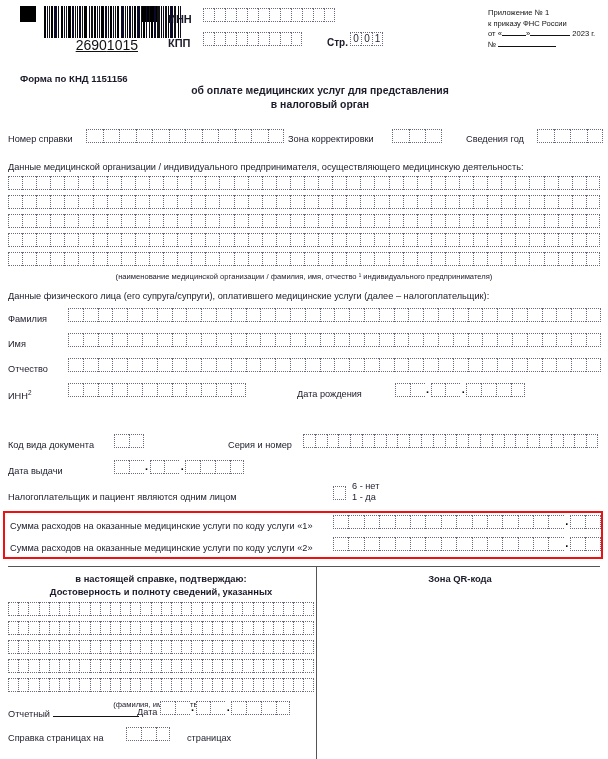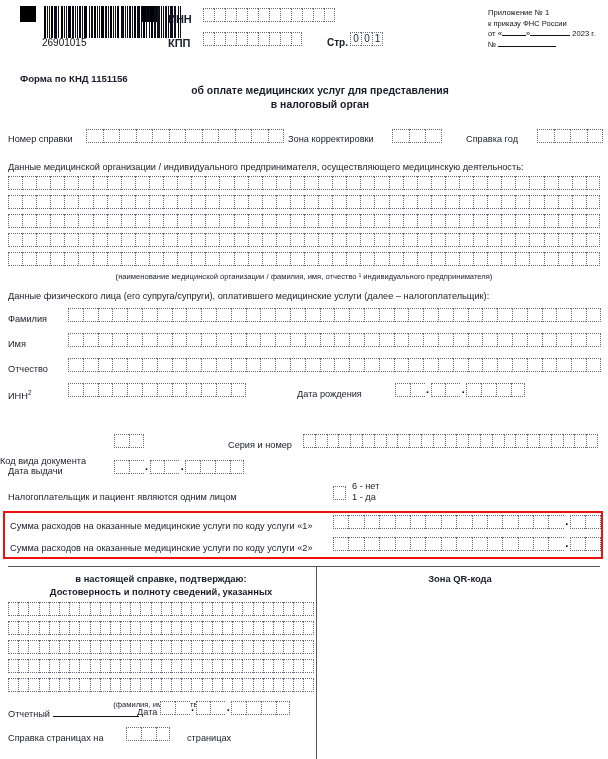--- a/index.html
+++ b/index.html
@@ -66,23 +66,24 @@
     height: 32px;
     display: flex;
     align-items: flex-start;
   }
   .bc-bars i { display: block; height: 32px; background: #000; }
   .bc-nums {
     position: absolute;
     left: 22px; top: 31px;
     width: 96px;
     display: flex;
-    justify-content: flex-start;
-    font-size: 10px;
+    justify-content: flex-end;
+    font-size: 14px;
     color: #111;
+    text-decoration: underline;
   }
 
   
   .note { font-size: 7.6px; line-height: 10.5px; color: #111; }
   .note u { text-decoration: none; border-bottom: 1px solid #111; display:inline-block; }
 
   
   .form-code { font-size: 9.6px; font-weight: 700; }
   .title {
     text-align: center;
@@ -250,21 +251,21 @@
       <div class="cell" style="width: 16.5px;"></div>
     </div>
 
   <div class="abs lbl" style="left:288px; top:134px;">Зона корректировки</div>
   <div class="abs cells" id="corr-cells" style="left:392px; top:129px;">
       <div class="cell" style="width: 16.5px;"></div>
       <div class="cell" style="width: 16.5px;"></div>
       <div class="cell" style="width: 16.5px;"></div>
     </div>
 
-  <div class="abs lbl" style="left:466px; top:134px;">Справка год</div>
+  <div class="abs lbl" style="left:466px; top:134px;">Сведения год</div>
   <div class="abs cells" id="year-cells" style="left:537px; top:129px;">
       <div class="cell" style="width: 16.5px;"></div>
       <div class="cell" style="width: 16.5px;"></div>
       <div class="cell" style="width: 16.5px;"></div>
       <div class="cell" style="width: 16.5px;"></div>
     </div>
 
   <div class="abs lbl" style="left:8px; top:162px;">Данные медицинской организации / индивидуального предпринимателя, осуществляющего медицинскую деятельность:</div>
   <div class="abs" id="org-grid" style="left:8px; top:176px;">
       <div class="cells" style="margin-bottom: 5px;">
@@ -638,21 +639,21 @@
       <div class="cell" style="width: 14.8px;"></div>
       <div class="cell" style="width: 14.8px;"></div>
       <div class="dotsep">.</div>
       <div class="cell" style="width: 14.8px;"></div>
       <div class="cell" style="width: 14.8px;"></div>
       <div class="cell" style="width: 14.8px;"></div>
       <div class="cell" style="width: 14.8px;"></div>
     </div>
 
 
-  <div class="abs lbl" style="left:0; top:440px;margin-top:16px;">Код вида документа</div>
+  <div class="abs lbl" style="left:8px; top:440px;">Код вида документа</div>
   <div class="abs cells" id="doctype-cells" style="left:114px; top:434px;">
       <div class="cell" style="width: 14.8px;"></div>
       <div class="cell" style="width: 14.8px;"></div>
     </div>
 
   <div class="abs lbl" style="left:228px; top:440px;">Серия и номер</div>
   <div class="abs cells" id="series-cells" style="left:303px; top:434px;">
       <div class="cell" style="width: 11.8px;"></div>
       <div class="cell" style="width: 11.8px;"></div>
       <div class="cell" style="width: 11.8px;"></div>

